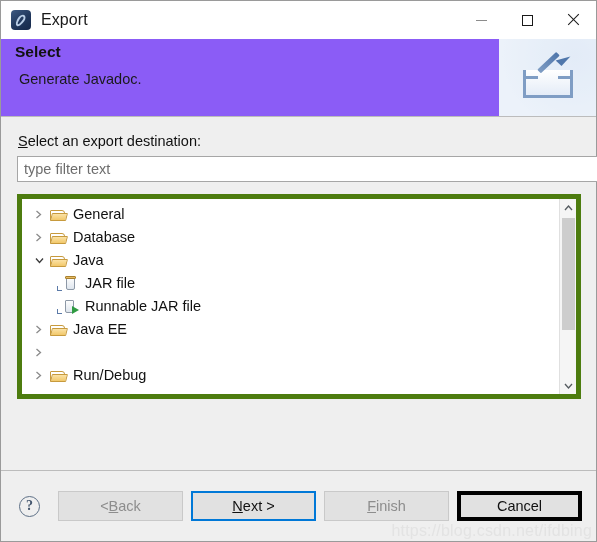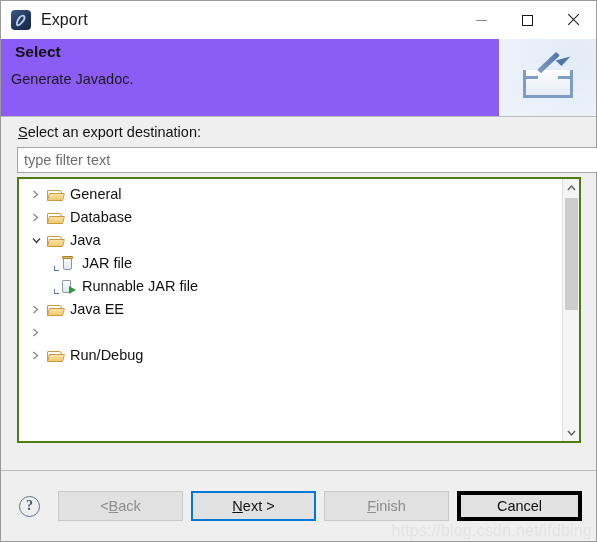--- a/index.html
+++ b/index.html
@@ -110,21 +110,21 @@
     font-size: 15.5px;
     font-weight: bold;
     color: #111111;
     position: absolute;
     left: 14px; top: 4px;
   }
   .header-desc {
     font-size: 14.5px;
     color: #1a1a1a;
     position: absolute;
-    left: 10px; top: 32px;
+    left: 18px; top: 32px;
   }
   .header-banner {
     position: absolute;
     right: 0; top: 0;
     width: 97px; height: 77px;
     background:
       radial-gradient(circle at 78% 22%, #eef3fa 0%, #f7fafd 45%, #ffffff 75%);
     overflow: hidden;
   }
   .header-banner::before {
@@ -186,21 +186,21 @@
     width: 0; height: 0;
     border-left: 8px solid transparent;
     border-bottom: 13px solid #4f76ab;
     transform: rotate(43deg);
   }
 
   
   .body {
     flex: 1 1 auto;
     background: #efefef;
-    padding: 7px 16px 0 16px;
+    padding: 16px 16px 0 16px;
     box-sizing: border-box;
     position: relative;
   }
   .field-label {
     font-size: 14.5px;
     color: #111111;
     margin: 0 0 7px 1px;
   }
   .field-label .mn {
     text-decoration: underline;
@@ -214,25 +214,25 @@
     font-family: "Liberation Sans", sans-serif;
     font-size: 14.5px;
     color: #6d6d6d;
     padding: 0 6px;
     outline: none;
     display: block;
   }
   .filter-input::placeholder { color: #6d6d6d; opacity: 1; }
 
   .tree-box {
-    margin-top: 4px;
+    margin-top: 12px;
     width: 564px;
-    height: 266px;
-    box-sizing: border-box;
-    border: 2px solid #4d7c0f;
+    height: 205px;
+    box-sizing: border-box;
+    border: 5px solid #4d7c0f;
     background: #ffffff;
     display: flex;
     overflow: hidden;
   }
   .tree {
     flex: 1 1 auto;
     padding: 4px 0 0 0;
     overflow: hidden;
   }
   .tree-row {

